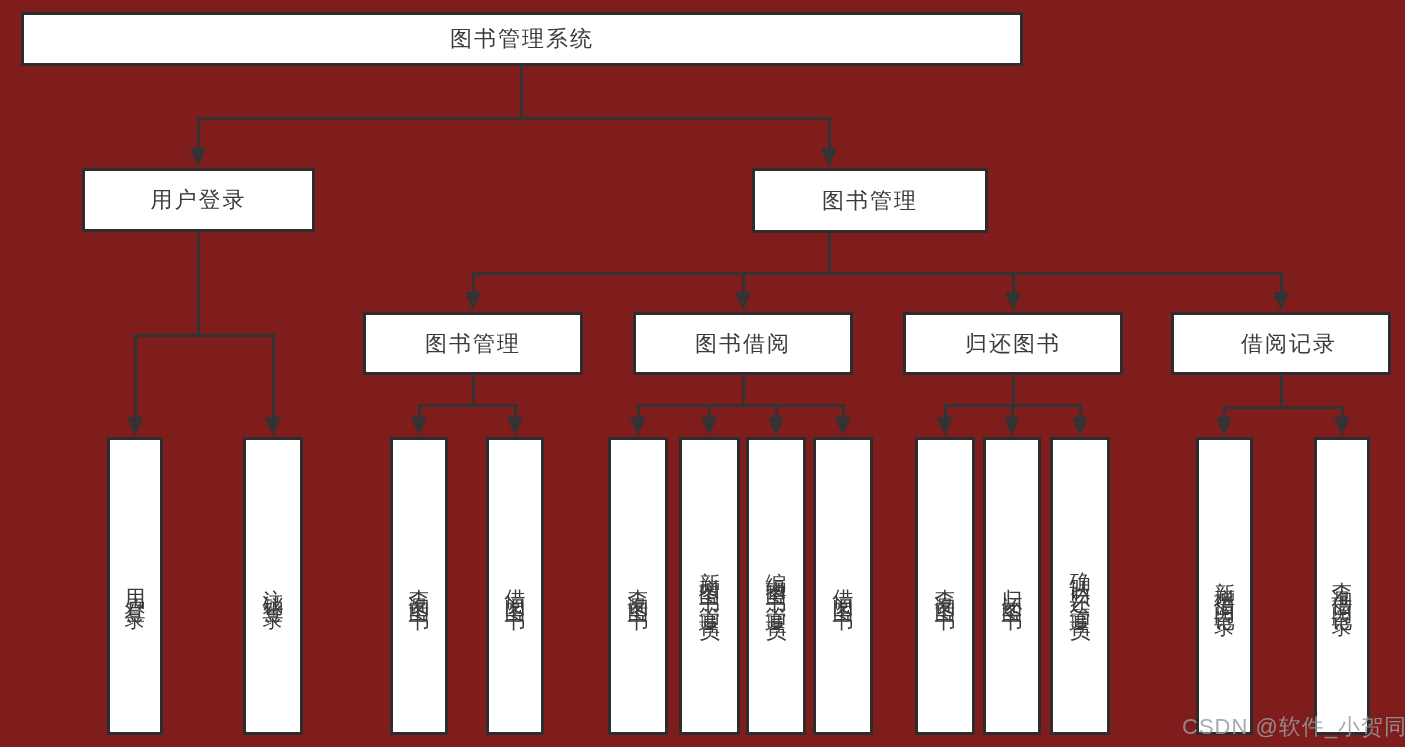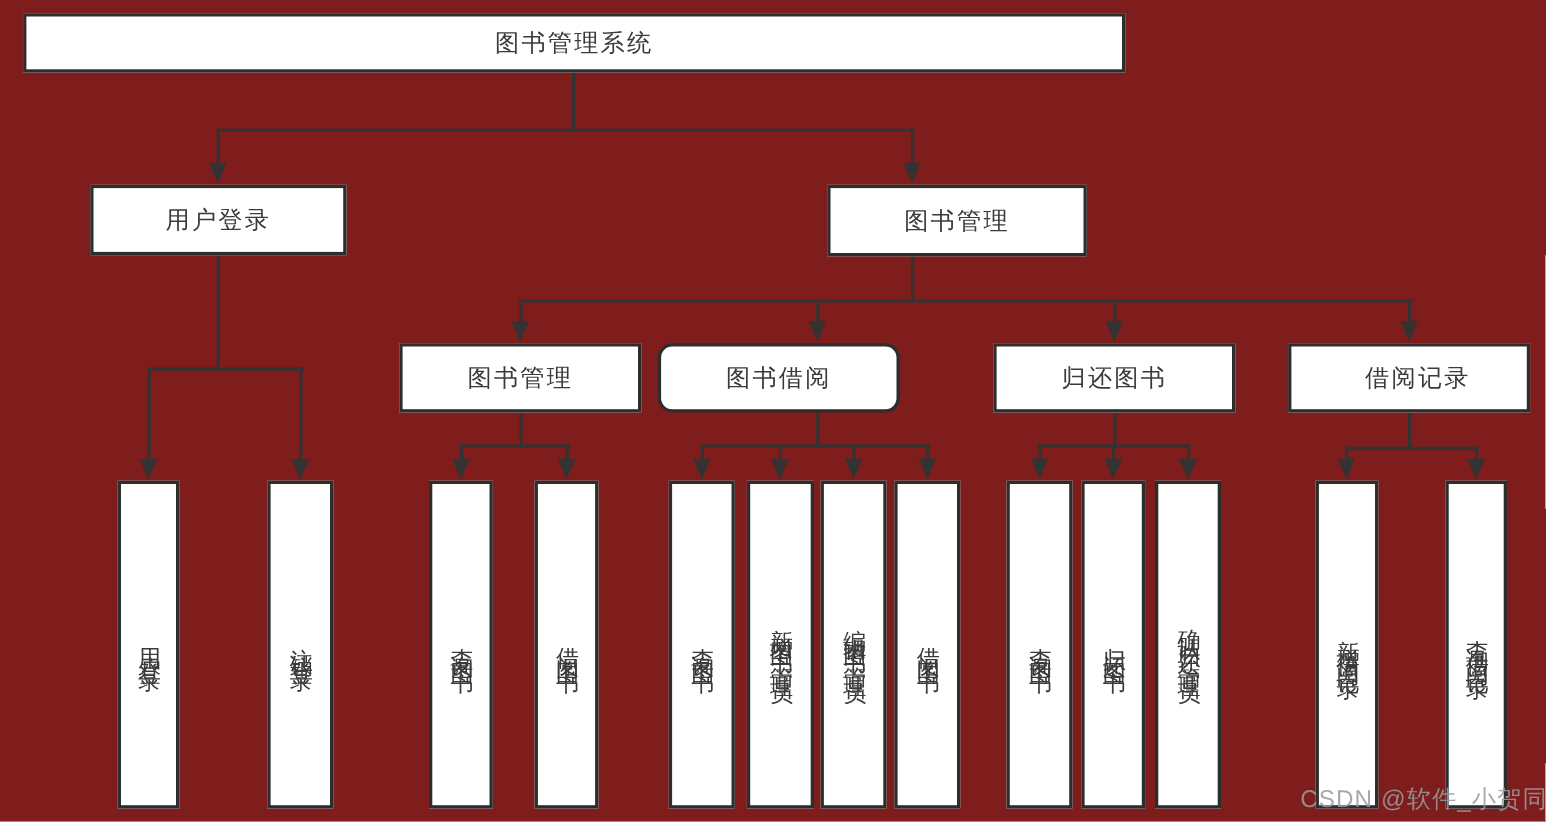--- a/index.html
+++ b/index.html
@@ -126,21 +126,21 @@
       </div>
       <div class="node" style="left: 82px; top: 168px; width: 233px; height: 64px; border-color: rgb(45, 45, 45); background: rgb(255, 255, 255); color: rgb(58, 58, 58);">
         <span>用户登录</span>
       </div>
       <div class="node" style="left: 752px; top: 168px; width: 236px; height: 65px; border-color: rgb(45, 45, 45); background: rgb(255, 255, 255); color: rgb(58, 58, 58);">
         <span>图书管理</span>
       </div>
       <div class="node" style="left: 363px; top: 312px; width: 220px; height: 63px; border-color: rgb(45, 45, 45); background: rgb(255, 255, 255); color: rgb(58, 58, 58);">
         <span>图书管理</span>
       </div>
-      <div class="node" style="left: 598px; top: 312px; width: 220px; height: 63px; border-color: rgb(45, 45, 45); background: rgb(255, 255, 255); color: rgb(58, 58, 58); border-radius: 13px;">
+      <div class="node" style="left: 633px; top: 312px; width: 220px; height: 63px; border-color: rgb(45, 45, 45); background: rgb(255, 255, 255); color: rgb(58, 58, 58);">
         <span>图书借阅</span>
       </div>
       <div class="node" style="left: 903px; top: 312px; width: 220px; height: 63px; border-color: rgb(45, 45, 45); background: rgb(255, 255, 255); color: rgb(58, 58, 58);">
         <span>归还图书</span>
       </div>
       <div class="node" style="left: 1171px; top: 312px; width: 220px; height: 63px; border-color: rgb(45, 45, 45); background: rgb(255, 255, 255); color: rgb(58, 58, 58); padding-left: 16px;">
         <span>借阅记录</span>
       </div>
       <div class="node vertical" style="left: 107px; top: 437px; width: 56px; height: 298px; border-color: rgb(45, 45, 45); background: rgb(255, 255, 255); color: rgb(58, 58, 58);">
         <span class="vtext">用户登录</span>

